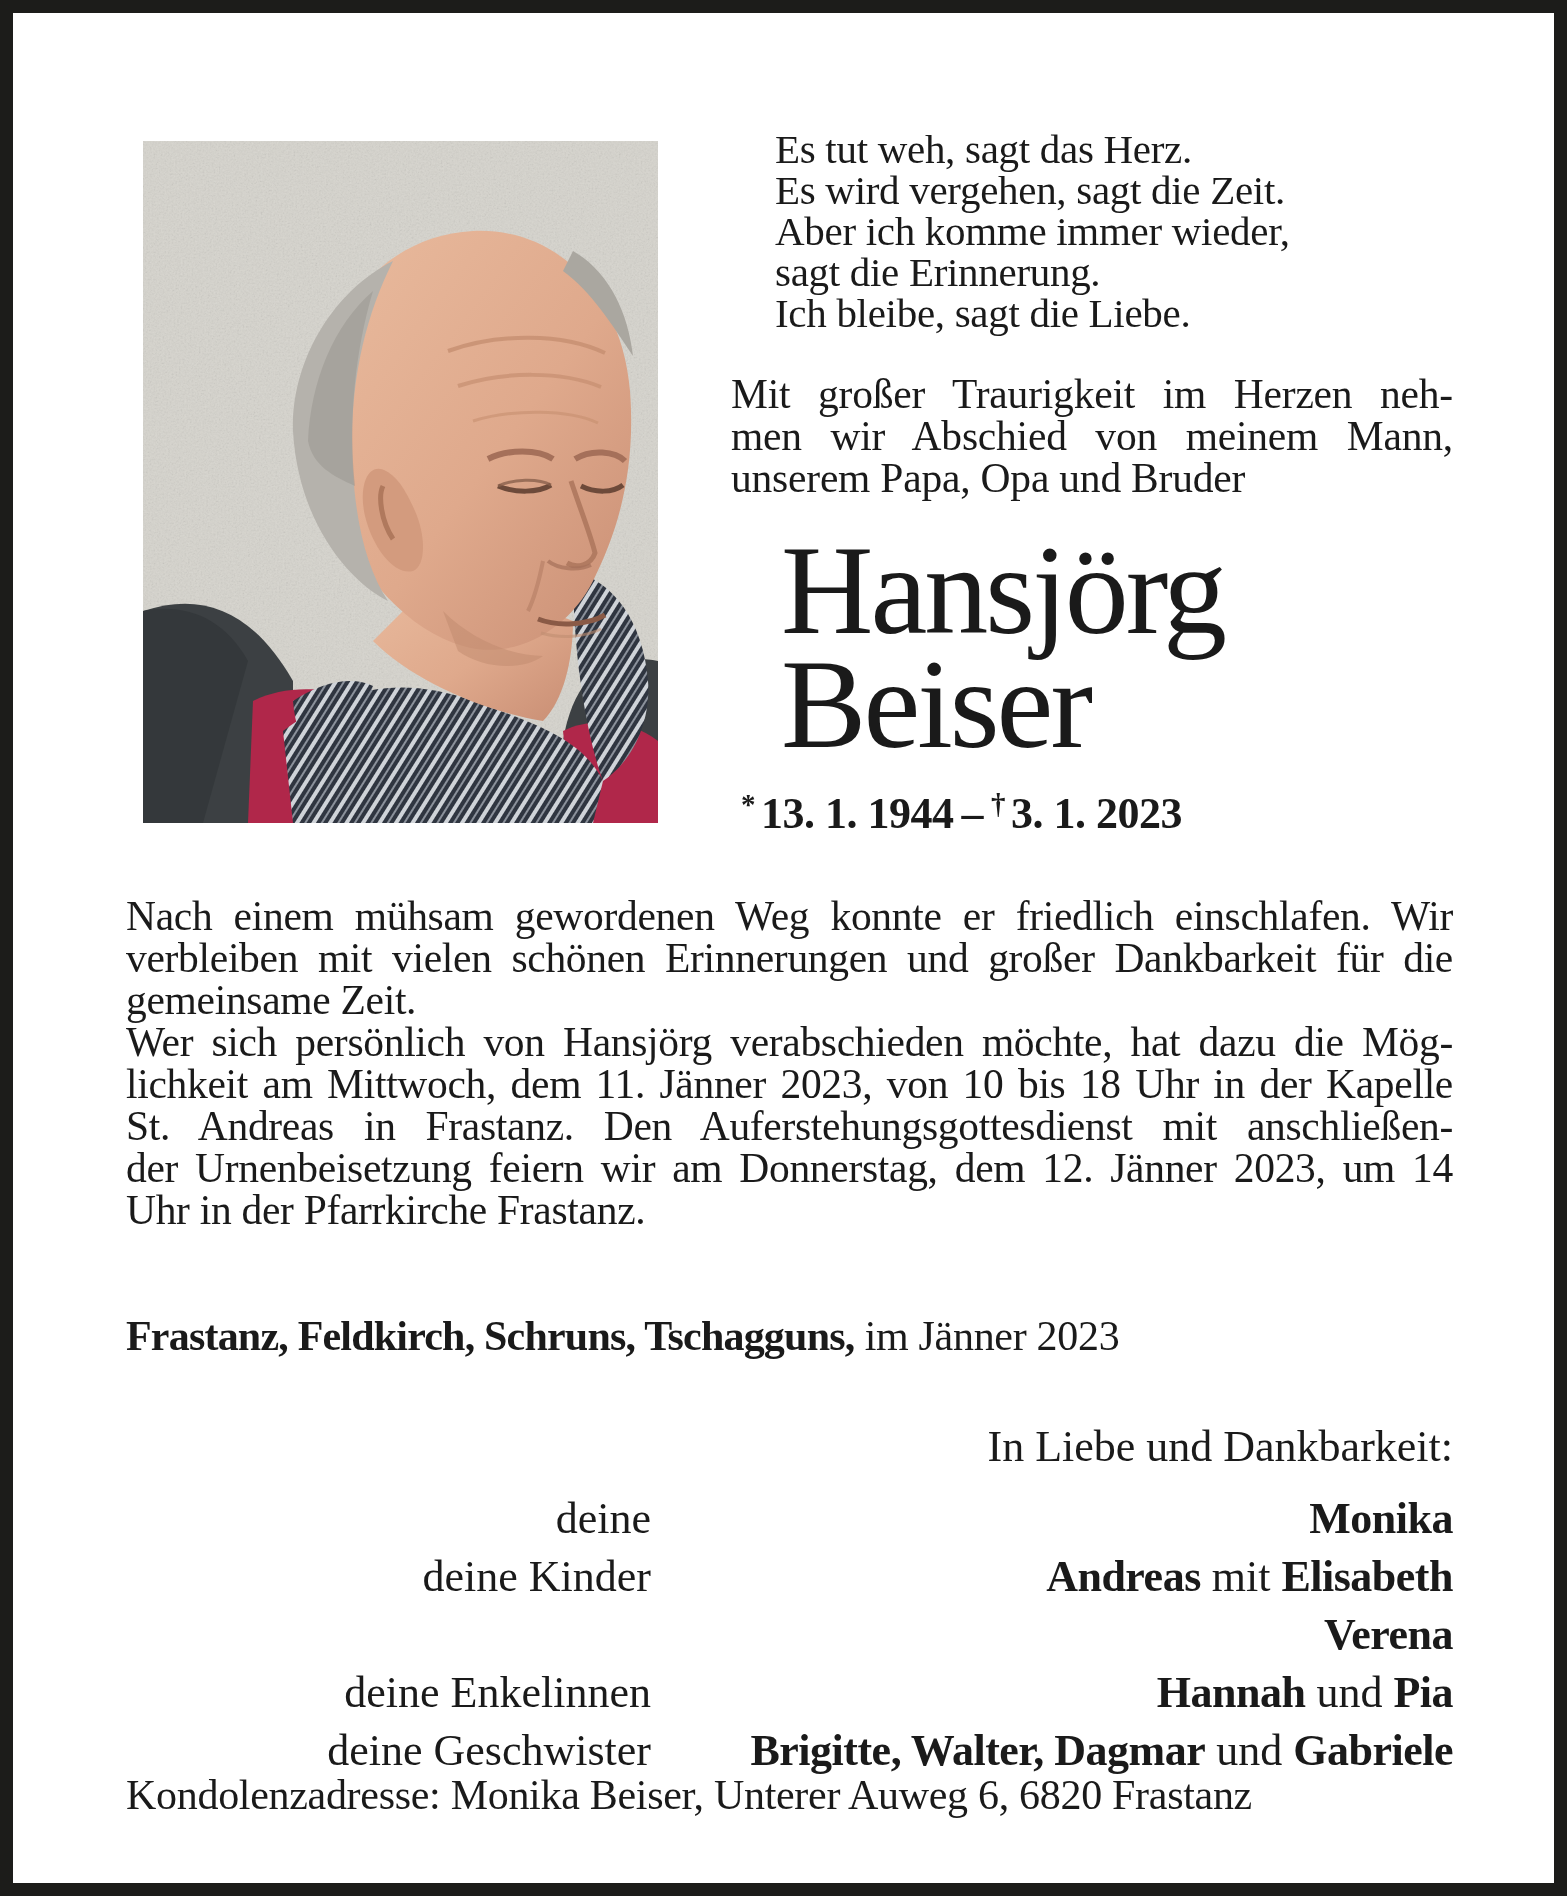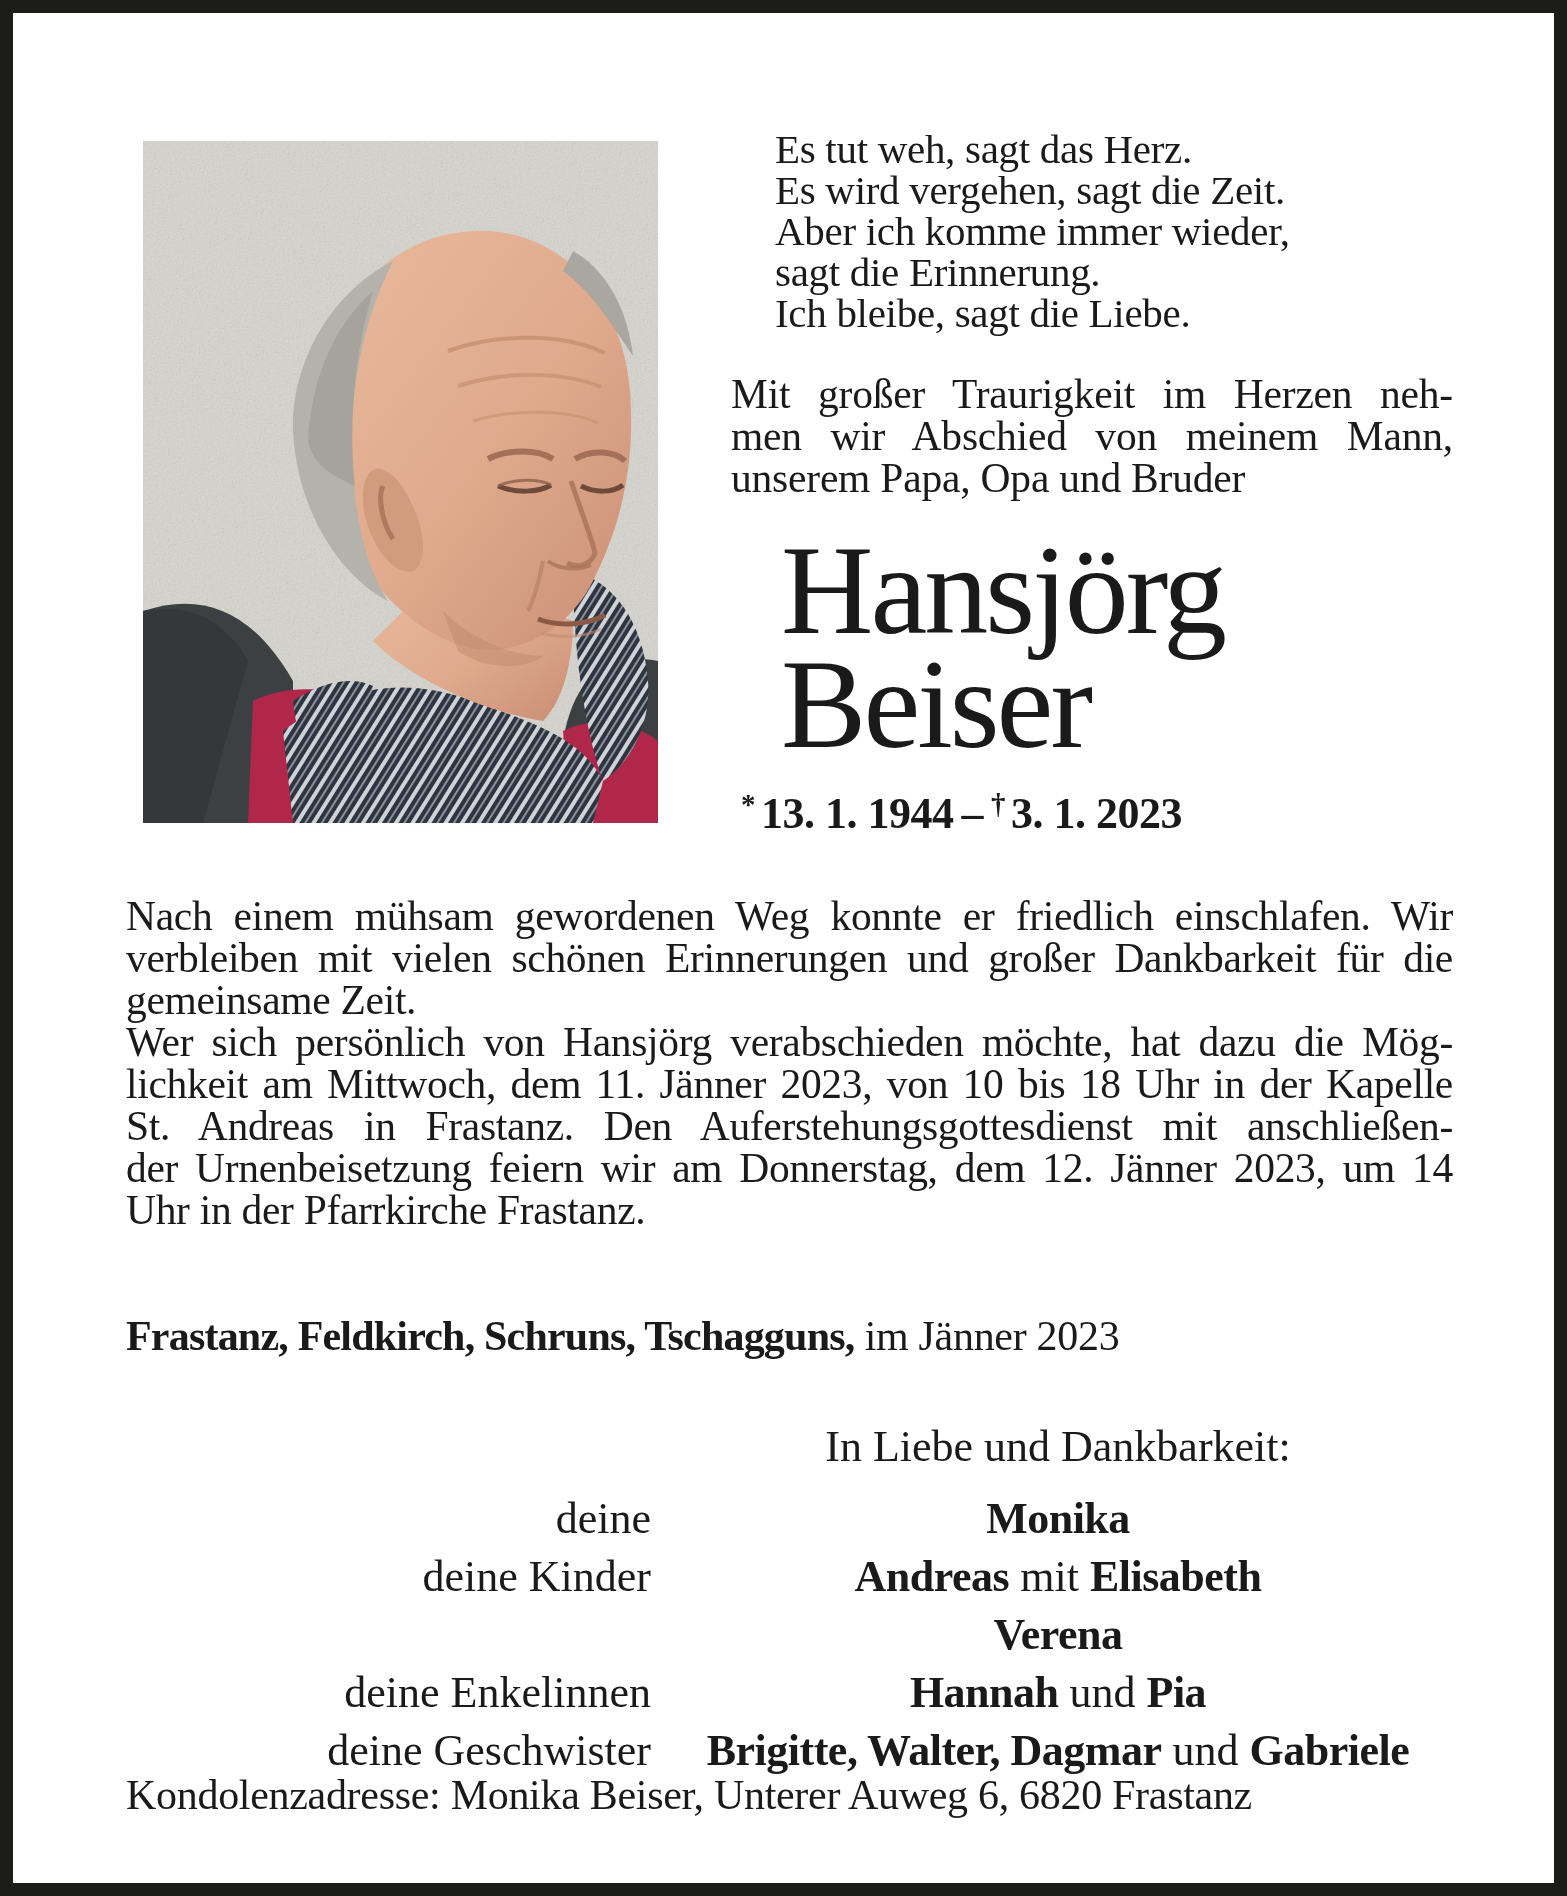--- a/index.html
+++ b/index.html
@@ -32,21 +32,21 @@
   
   .bodytext{left:113px;top:882px;width:1327px;font-size:41.5px;line-height:42px;letter-spacing:-0.3px;}
   
   .locations{left:113px;top:1286px;width:1327px;font-size:42px;letter-spacing:-0.3px;white-space:nowrap;margin-top:13px;}
   .locations .b{font-weight:700;letter-spacing:-0.8px;}
   
   .credits{left:113px;top:1408px;width:1327px;font-size:44px;}
   .credits .row{display:flex;align-items:baseline;height:58px;}
   .credits .row.heading{height:72px;}
   .credits .lbl{width:525px;text-align:right;flex:0 0 auto;}
-  .credits .val{margin-left:12px;text-align:center;flex:1 1 auto;}
+  .credits .val{margin-left:12px;text-align:right;flex:1 1 auto;}
   .credits .bold{font-weight:700;letter-spacing:-0.5px;}
   
   .condolence{left:113px;top:1758px;width:1327px;font-size:42px;letter-spacing:-0.3px;white-space:nowrap;}
 </style>
 </head>
 <body>
 
 <div class="page">
 
   <div class="abs photo">

